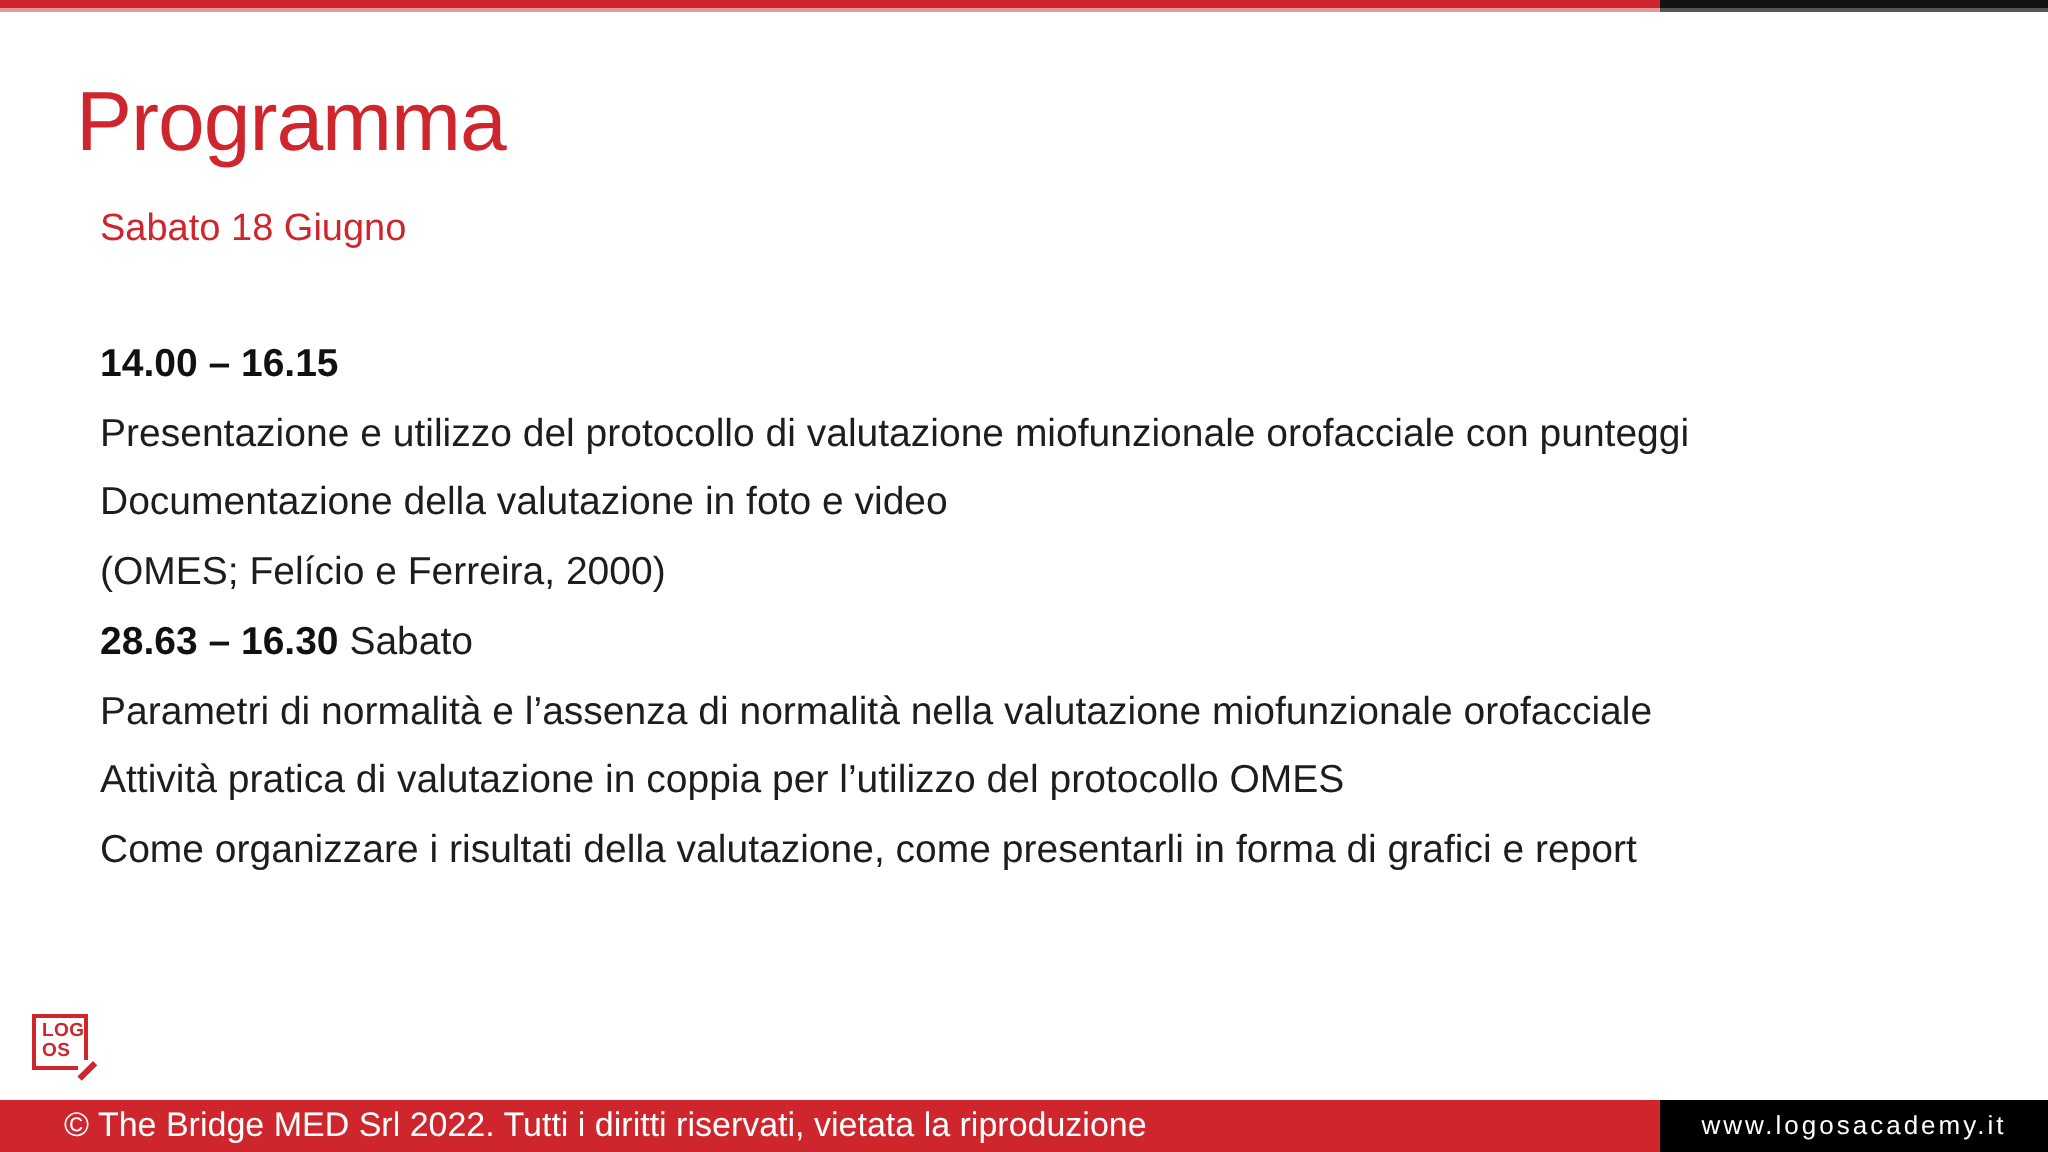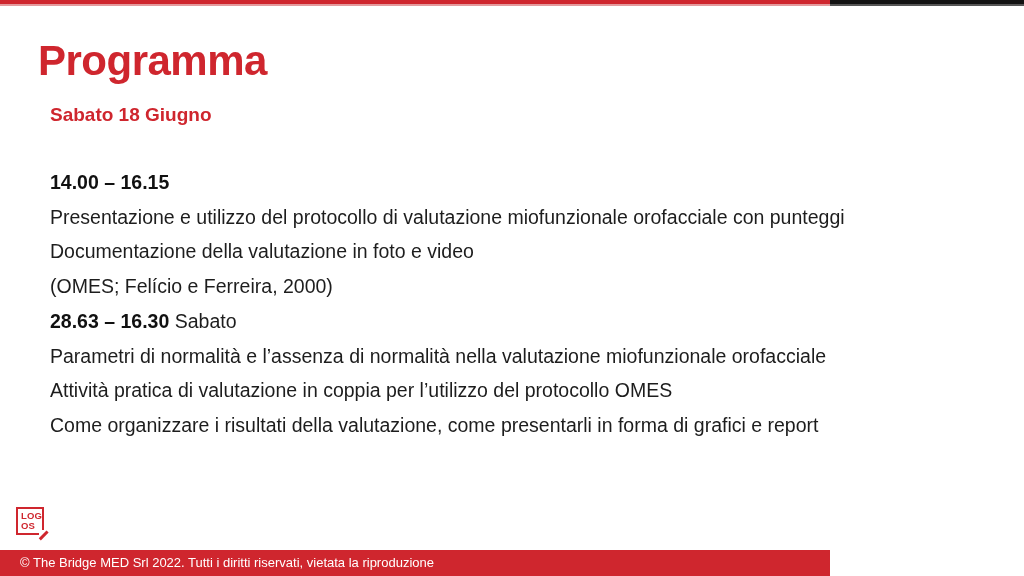--- a/index.html
+++ b/index.html
@@ -31,27 +31,27 @@
   .topbar-black{
     width:194px;height:6px;
     background:var(--bar-black);
     border-bottom:2px solid #555555;
   }
 
   
   .title{
     position:absolute;left:38px;top:36px;
     font-size:42px;line-height:50px;
-    font-weight:700;letter-spacing:-0.5px;
+    font-weight:400;letter-spacing:-0.5px;
     color:var(--brand-red);
   }
   .subtitle{
     position:absolute;left:50px;top:103px;
     font-size:19px;line-height:24px;
-    font-weight:700;
+    font-weight:400;
     color:var(--brand-red);
   }
 
   
   .program{
     position:absolute;left:50px;top:165px;width:950px;
     font-size:19.5px;line-height:34.7px;
     color:var(--text-dark);
   }
   .program-line{white-space:nowrap;}
@@ -79,22 +79,22 @@
     background:var(--brand-red);
     transform:rotate(-45deg);
   }
 
   
   .footer{position:absolute;left:0;top:550px;width:1024px;height:26px;display:flex;}
   .footer-red{
     width:830px;height:26px;
     background:var(--brand-red);
     color:#ffffff;
-    font-size:13px;line-height:26px;
-    padding-left:20px;
+    font-size:17px;line-height:26px;
+    padding-left:32px;
   }
   .footer-black{
     width:194px;height:26px;
     background:#000000;
     color:#ffffff;
     font-size:13px;line-height:26px;
     letter-spacing:1.5px;
     text-align:center;
   }
 </style>
@@ -129,15 +129,18 @@
       <span class="logo-line">OS</span>
     </div>
     <div class="logo-corner-mask"></div>
     <div class="logo-corner-tail"></div>
   </div>
 
   <div class="footer">
     <div class="footer-red">
       <span>© The Bridge MED Srl 2022. Tutti i diritti riservati, vietata la riproduzione</span>
     </div>
+    <div class="footer-black">
+      <span>www.logosacademy.it</span>
+    </div>
   </div>
 
 </div>
 
 </body></html>

